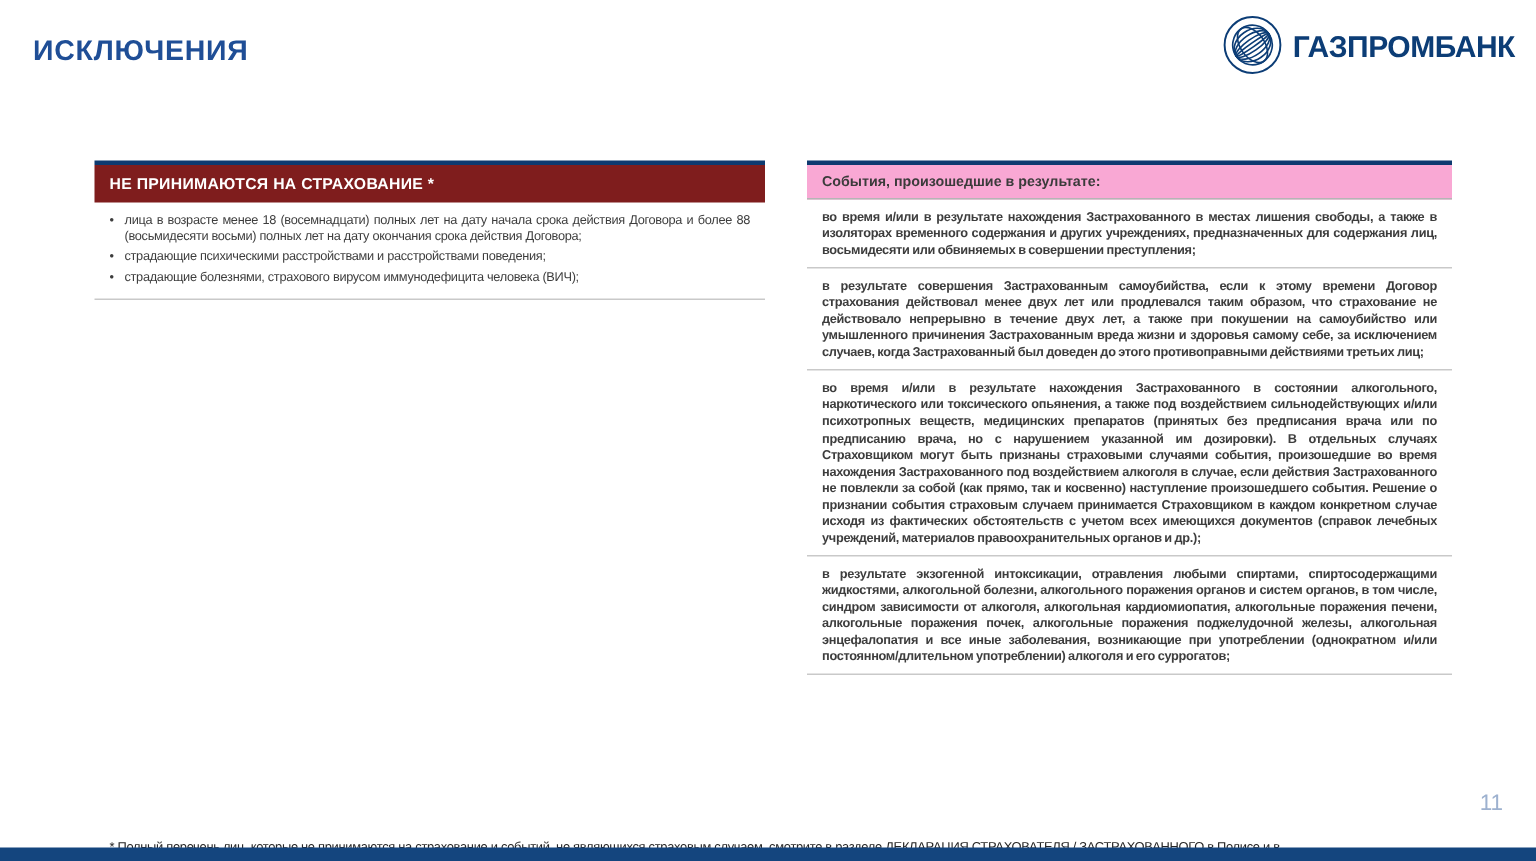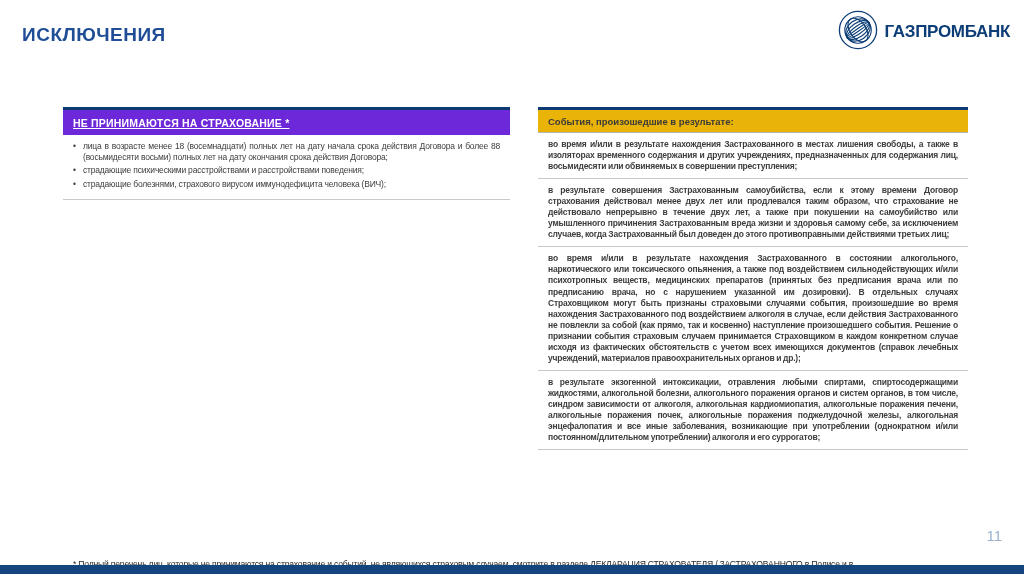--- a/index.html
+++ b/index.html
@@ -22,43 +22,42 @@
   }
 
   .logo {
     position: absolute;
     right: 14px; top: 10px;
     display: flex;
     align-items: center;
     gap: 7px;
   }
   .logo-text {
-    font-size: 17px;
+    font-size: 20px;
     font-weight: 700;
     letter-spacing: -0.3px;
     color: #0c3d76;
   }
 
   .panel {
     position: absolute;
     top: 107px;
     border-top: 3px solid #0d3a70;
     background: #ffffff;
   }
   .panel-left  { left: 63px;  width: 447px; }
   .panel-right { left: 538px; width: 430px; }
 
   .panel-header {
-    background: #6d28d9;
+    background: #7f1d1d;
     color: #ffffff;
     font-size: 10.5px;
     font-weight: 700;
     letter-spacing: 0.2px;
     padding: 7px 10px 6px 10px;
-    text-decoration: underline;
   }
 
   .panel-body {
     border-bottom: 1px solid #c9c9c9;
     padding: 6px 10px 7px 10px;
   }
 
   .bullet-item {
     position: relative;
     padding-left: 10px;
@@ -70,21 +69,21 @@
     text-align: justify;
     margin-bottom: 2px;
   }
   .bullet-item::before {
     content: "•";
     position: absolute;
     left: 0; top: 0;
   }
 
   .subheader-row {
-    background: #eab308;
+    background: #f9a8d4;
     border-bottom: 1px solid #b5b5b5;
     font-size: 9.5px;
     font-weight: 700;
     color: #3b3b3b;
     padding: 6px 10px 5px 10px;
   }
 
   .case-row {
     border-bottom: 1px solid #c9c9c9;
     padding: 6px 10px 6px 10px;

